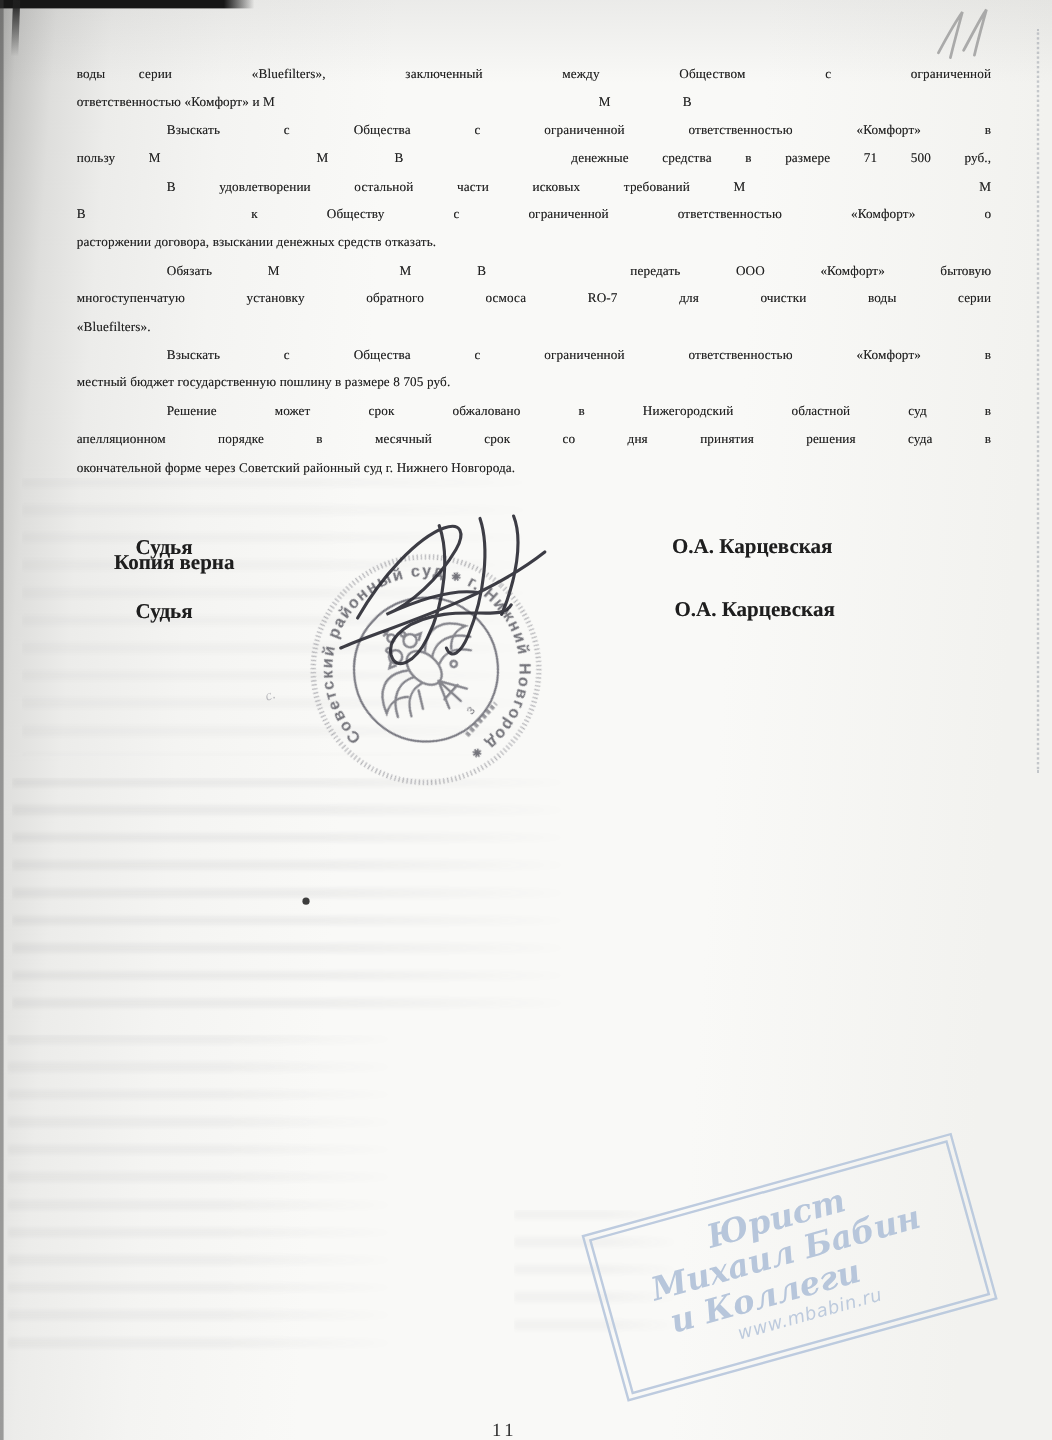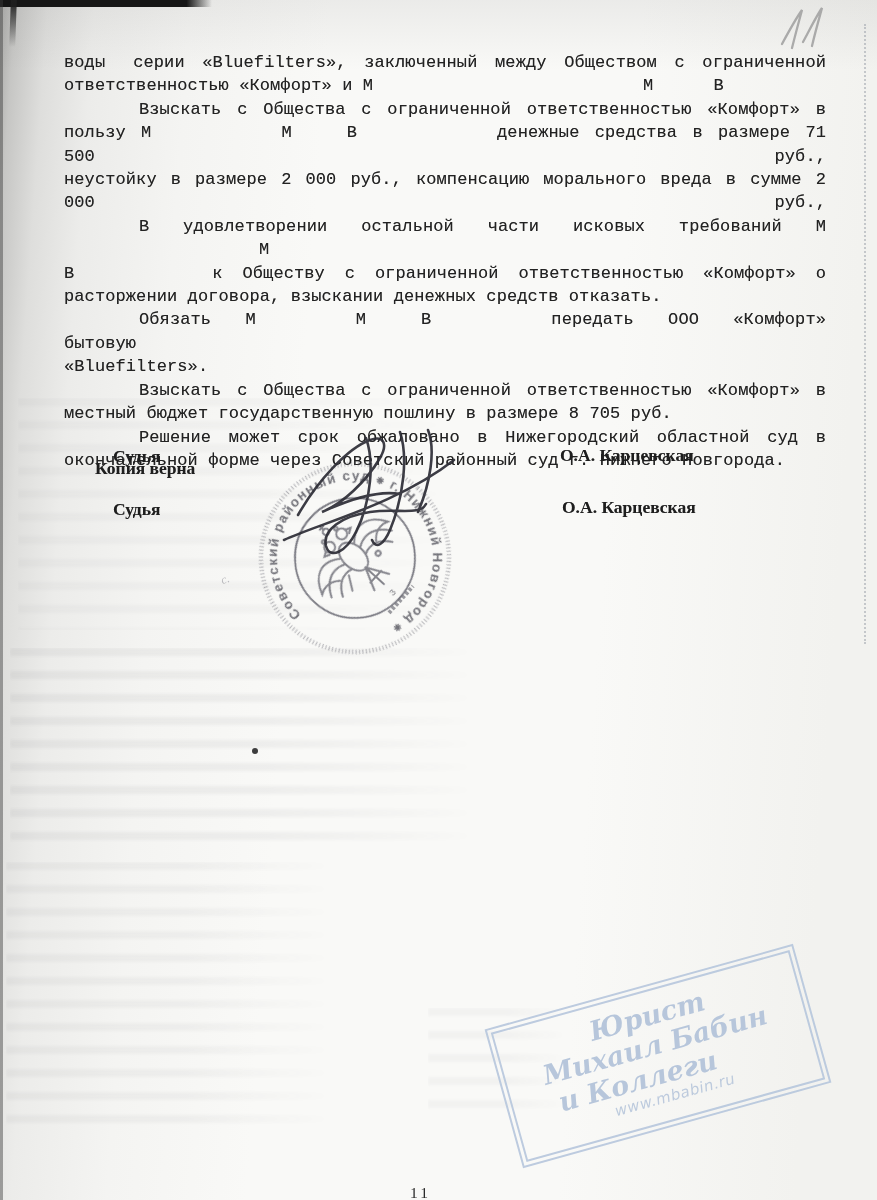--- a/index.html
+++ b/index.html
@@ -25,25 +25,24 @@
     border-left:2px dotted rgba(140,146,158,.45);}
   .ink-dot{position:absolute;left:252px;top:748px;width:6px;height:6px;border-radius:50%;
     background:#1c1c1c;opacity:.85;}
   .stray-mark{position:absolute;left:221px;top:572px;font:italic 12px "Liberation Serif",serif;
     color:#8a8a92;opacity:.55;transform:rotate(-20deg);}
   
   .pencil-num{position:absolute;left:770px;top:2px;}
   
   #body-text{position:absolute;left:64px;top:51px;width:762px;}
   .tl{
-    font-size:17px;line-height:23.4px;color:#222;
+    font-size:11px;line-height:23.4px;color:#222;
     text-align:justify;text-align-last:left;-moz-text-align-last:left;
     letter-spacing:.1px;text-shadow:0 0 .5px rgba(25,25,25,.45);
     white-space:normal;
-    font-family:Liberation Mono, monospace;
   }
   .tl.jf{text-align-last:justify;-moz-text-align-last:justify;}
   .tl.ind{text-indent:75px;}
   .gap{display:inline-block;height:1px;vertical-align:baseline;}
   
   .sigrow{position:absolute;font-weight:bold;font-size:17.5px;color:#1e1e1e;
     text-shadow:0 0 .5px rgba(25,25,25,.4);font-family:Liberation Serif, serif;}
   #judge-label-1{left:113px;top:446px;}
   #judge-name-1{left:560px;top:445px;}
   #copy-note{left:95px;top:458px;}
@@ -95,29 +94,30 @@
       <path d="M 12 42 C 19 29 27 15 32 8 C 29 19 25 34 22 46"></path>
       <path d="M 33 40 C 40 27 47 13 52 6 C 49 17 45 31 42 44"></path>
     </g>
   </svg>
 
   <div id="body-text">
       <div class="tl jf">воды<span class="gap" style="width: 28px;"></span>серии «Bluefilters», заключенный между Обществом с ограниченной</div>
       <div class="tl">ответственностью «Комфорт» и М<span class="gap" style="width: 270px;"></span>М<span class="gap" style="width: 60px;"></span>В</div>
       <div class="tl jf ind">Взыскать с Общества с ограниченной ответственностью «Комфорт» в</div>
       <div class="tl jf">пользу М<span class="gap" style="width: 130px;"></span>М<span class="gap" style="width: 55px;"></span>В<span class="gap" style="width: 140px;"></span>денежные средства в размере 71 500 руб.,</div>
-      <div class="tl jf">неустойку в размере 2 000 руб., компенсацию морального вреда в сумме 2 000 руб.,</div>
       <div class="tl jf ind">В удовлетворении остальной части исковых требований М<span class="gap" style="width: 195px;"></span>М</div>
       <div class="tl jf">В<span class="gap" style="width: 138px;"></span>к Обществу с ограниченной ответственностью «Комфорт» о</div>
       <div class="tl">расторжении договора, взыскании денежных средств отказать.</div>
       <div class="tl jf ind">Обязать М<span class="gap" style="width: 100px;"></span>М<span class="gap" style="width: 55px;"></span>В<span class="gap" style="width: 120px;"></span>передать ООО «Комфорт» бытовую</div>
+      <div class="tl jf">многоступенчатую установку обратного осмоса RO-7 для очистки воды серии</div>
       <div class="tl">«Bluefilters».</div>
       <div class="tl jf ind">Взыскать с Общества с ограниченной ответственностью «Комфорт» в</div>
       <div class="tl">местный бюджет государственную пошлину в размере 8 705 руб.</div>
       <div class="tl jf ind">Решение может срок обжаловано в Нижегородский областной суд в</div>
+      <div class="tl jf">апелляционном порядке в месячный срок со дня принятия решения суда в</div>
       <div class="tl">окончательной форме через Советский районный суд г. Нижнего Новгорода.</div>
     </div>
 
   <span class="sigrow" id="judge-label-1">Судья</span>
   <span class="sigrow" id="judge-name-1">О.А. Карцевская</span>
   <span class="sigrow" id="copy-note">Копия верна</span>
   <span class="sigrow" id="judge-label-2">Судья</span>
   <span class="sigrow" id="judge-name-2">О.А. Карцевская</span>
 
   <svg id="stamp-svg" width="240" height="235" viewBox="0 0 240 235">

